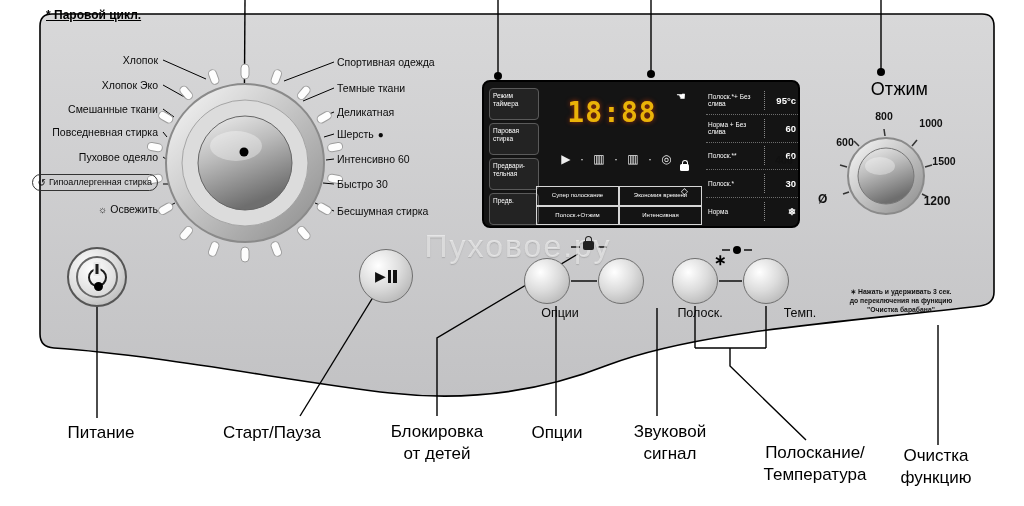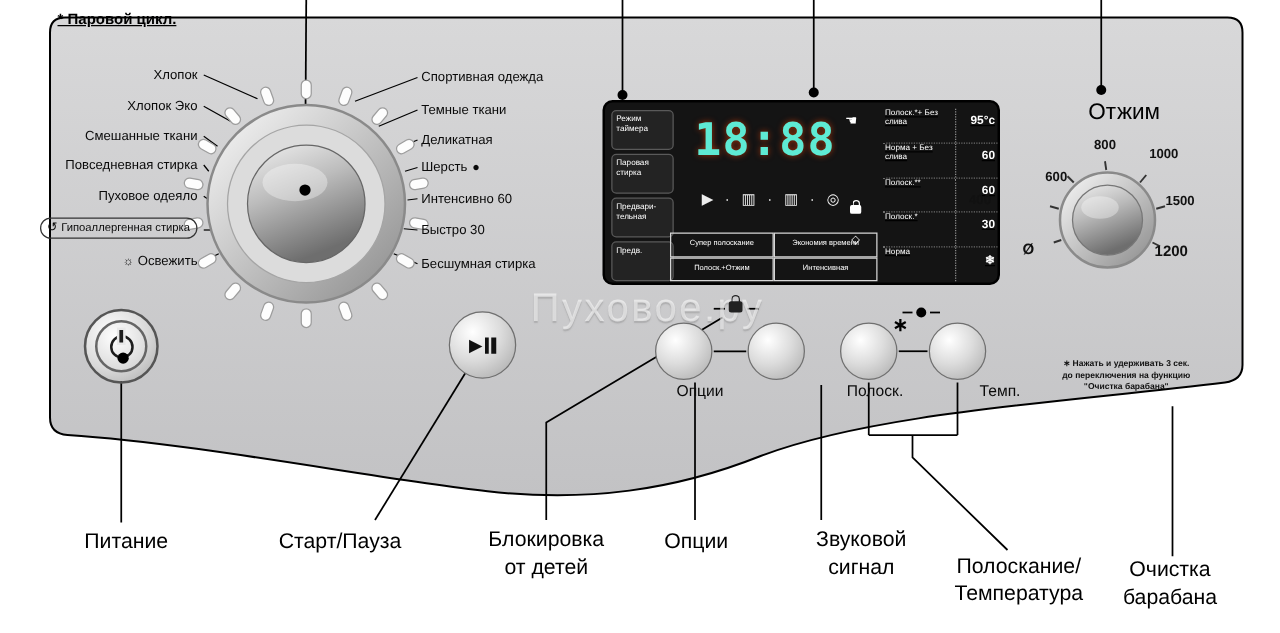--- a/index.html
+++ b/index.html
@@ -20,35 +20,35 @@
   .dlabel.boxed{border:1px solid #333;border-radius:9px;padding:1px 5px;font-size:9px;
                 display:flex;align-items:center;gap:3px;}
   .dlabel .mini-icon{font-size:10px;line-height:10px;}
 
   
   .display{position:absolute;left:482px;top:80px;width:318px;height:148px;background:#141414;
            border:2px solid #000;border-radius:8px;box-sizing:border-box;}
   .dbtn{position:absolute;left:5px;width:50px;height:32px;background:#232323;border:1px solid #5a5a5a;
         border-radius:4px;color:#fff;font-size:6.5px;line-height:1.2;padding:3px;box-sizing:border-box;}
   .time{position:absolute;left:70px;top:4px;width:116px;height:54px;text-align:center;line-height:54px;
-        font-family:"DejaVu Sans Mono",monospace;font-weight:bold;font-size:36px;color:#5eead4;
+        font-family:"DejaVu Sans Mono",monospace;font-weight:bold;font-size:28px;color:#eab308;
         letter-spacing:1px;text-shadow:0 0 5px rgba(255,70,0,.6);}
   .seq{position:absolute;left:66px;top:70px;width:136px;text-align:center;color:#eee;
        font-size:12px;letter-spacing:3px;}
   .hand{position:absolute;left:192px;top:8px;color:#fff;font-size:11px;}
   .watericon{position:absolute;left:197px;top:104px;color:#fff;font-size:9px;}
   .lockicon{position:absolute;left:196px;top:82px;width:9px;height:7px;background:#fff;border-radius:1.5px;}
   .lockicon::before{content:"";position:absolute;left:1.6px;top:-4px;width:4px;height:4px;
         border:1.4px solid #fff;border-bottom:none;border-radius:4px 4px 0 0;}
   .optgrid{position:absolute;left:52px;top:104px;width:166px;height:39px;display:grid;
            grid-template-columns:1fr 1fr;grid-template-rows:1fr 1fr;}
   .optcell{border:1px solid #d6d6d6;color:#fff;font-size:6px;line-height:1.15;display:flex;
            align-items:center;justify-content:center;text-align:center;padding:1px;}
   .rows{position:absolute;left:222px;top:5px;width:92px;height:138px;display:flex;flex-direction:column;}
-  .prow{flex:1;display:flex;border-bottom:1px dotted #6c6c6c;text-decoration:underline;}
+  .prow{flex:1;display:flex;align-items:center;border-bottom:1px dotted #6c6c6c;}
   .prow:last-child{border-bottom:none;}
   .rlabel{flex:1;color:#fff;font-size:6.5px;line-height:1.15;padding-left:2px;}
   .rval{width:28px;text-align:right;color:#fff;font-size:9.5px;font-weight:bold;
         border-left:1px dotted #8a8a8a;padding:4px 2px 4px 3px;}
 
   
   .spin-title{position:absolute;left:844px;top:79px;width:84px;text-align:right;
               font-size:18px;color:#000;}
   .spd{position:absolute;width:40px;text-align:center;font-size:10.5px;font-weight:bold;color:#111;}
   .nospin{position:absolute;left:818px;top:192px;font-size:12px;font-weight:bold;color:#111;}
@@ -307,24 +307,24 @@
   <div class="btn-label" style="left:770px">Темп.</div>
 
   <div class="childlock"></div>
   <div class="starmark">∗</div>
 
   <div class="blabel" style="left:197px;top:422px;width:150px">Старт/Пауза</div>
   <div class="blabel" style="left:51px;top:422px;width:100px">Питание</div>
   <div class="blabel" style="left:362px;top:421px;width:150px">Блокировка
 от детей</div>
   <div class="blabel" style="left:512px;top:422px;width:90px">Опции</div>
-  <div class="blabel" style="left:629px;top:421px;width:120px">Звуковой
+  <div class="blabel" style="left:610px;top:421px;width:120px">Звуковой
 сигнал</div>
   <div class="blabel" style="left:735px;top:442px;width:160px">Полоскание/
 Температура</div>
   <div class="blabel" style="left:871px;top:445px;width:130px">Очистка
-барабана</div>
+функцию</div>
 
   <div class="footnote">∗ Нажать и удерживать 3 сек.
 до переключения на функцию
 "Очистка барабана"</div>
 
 </div>
 
 </body></html>

